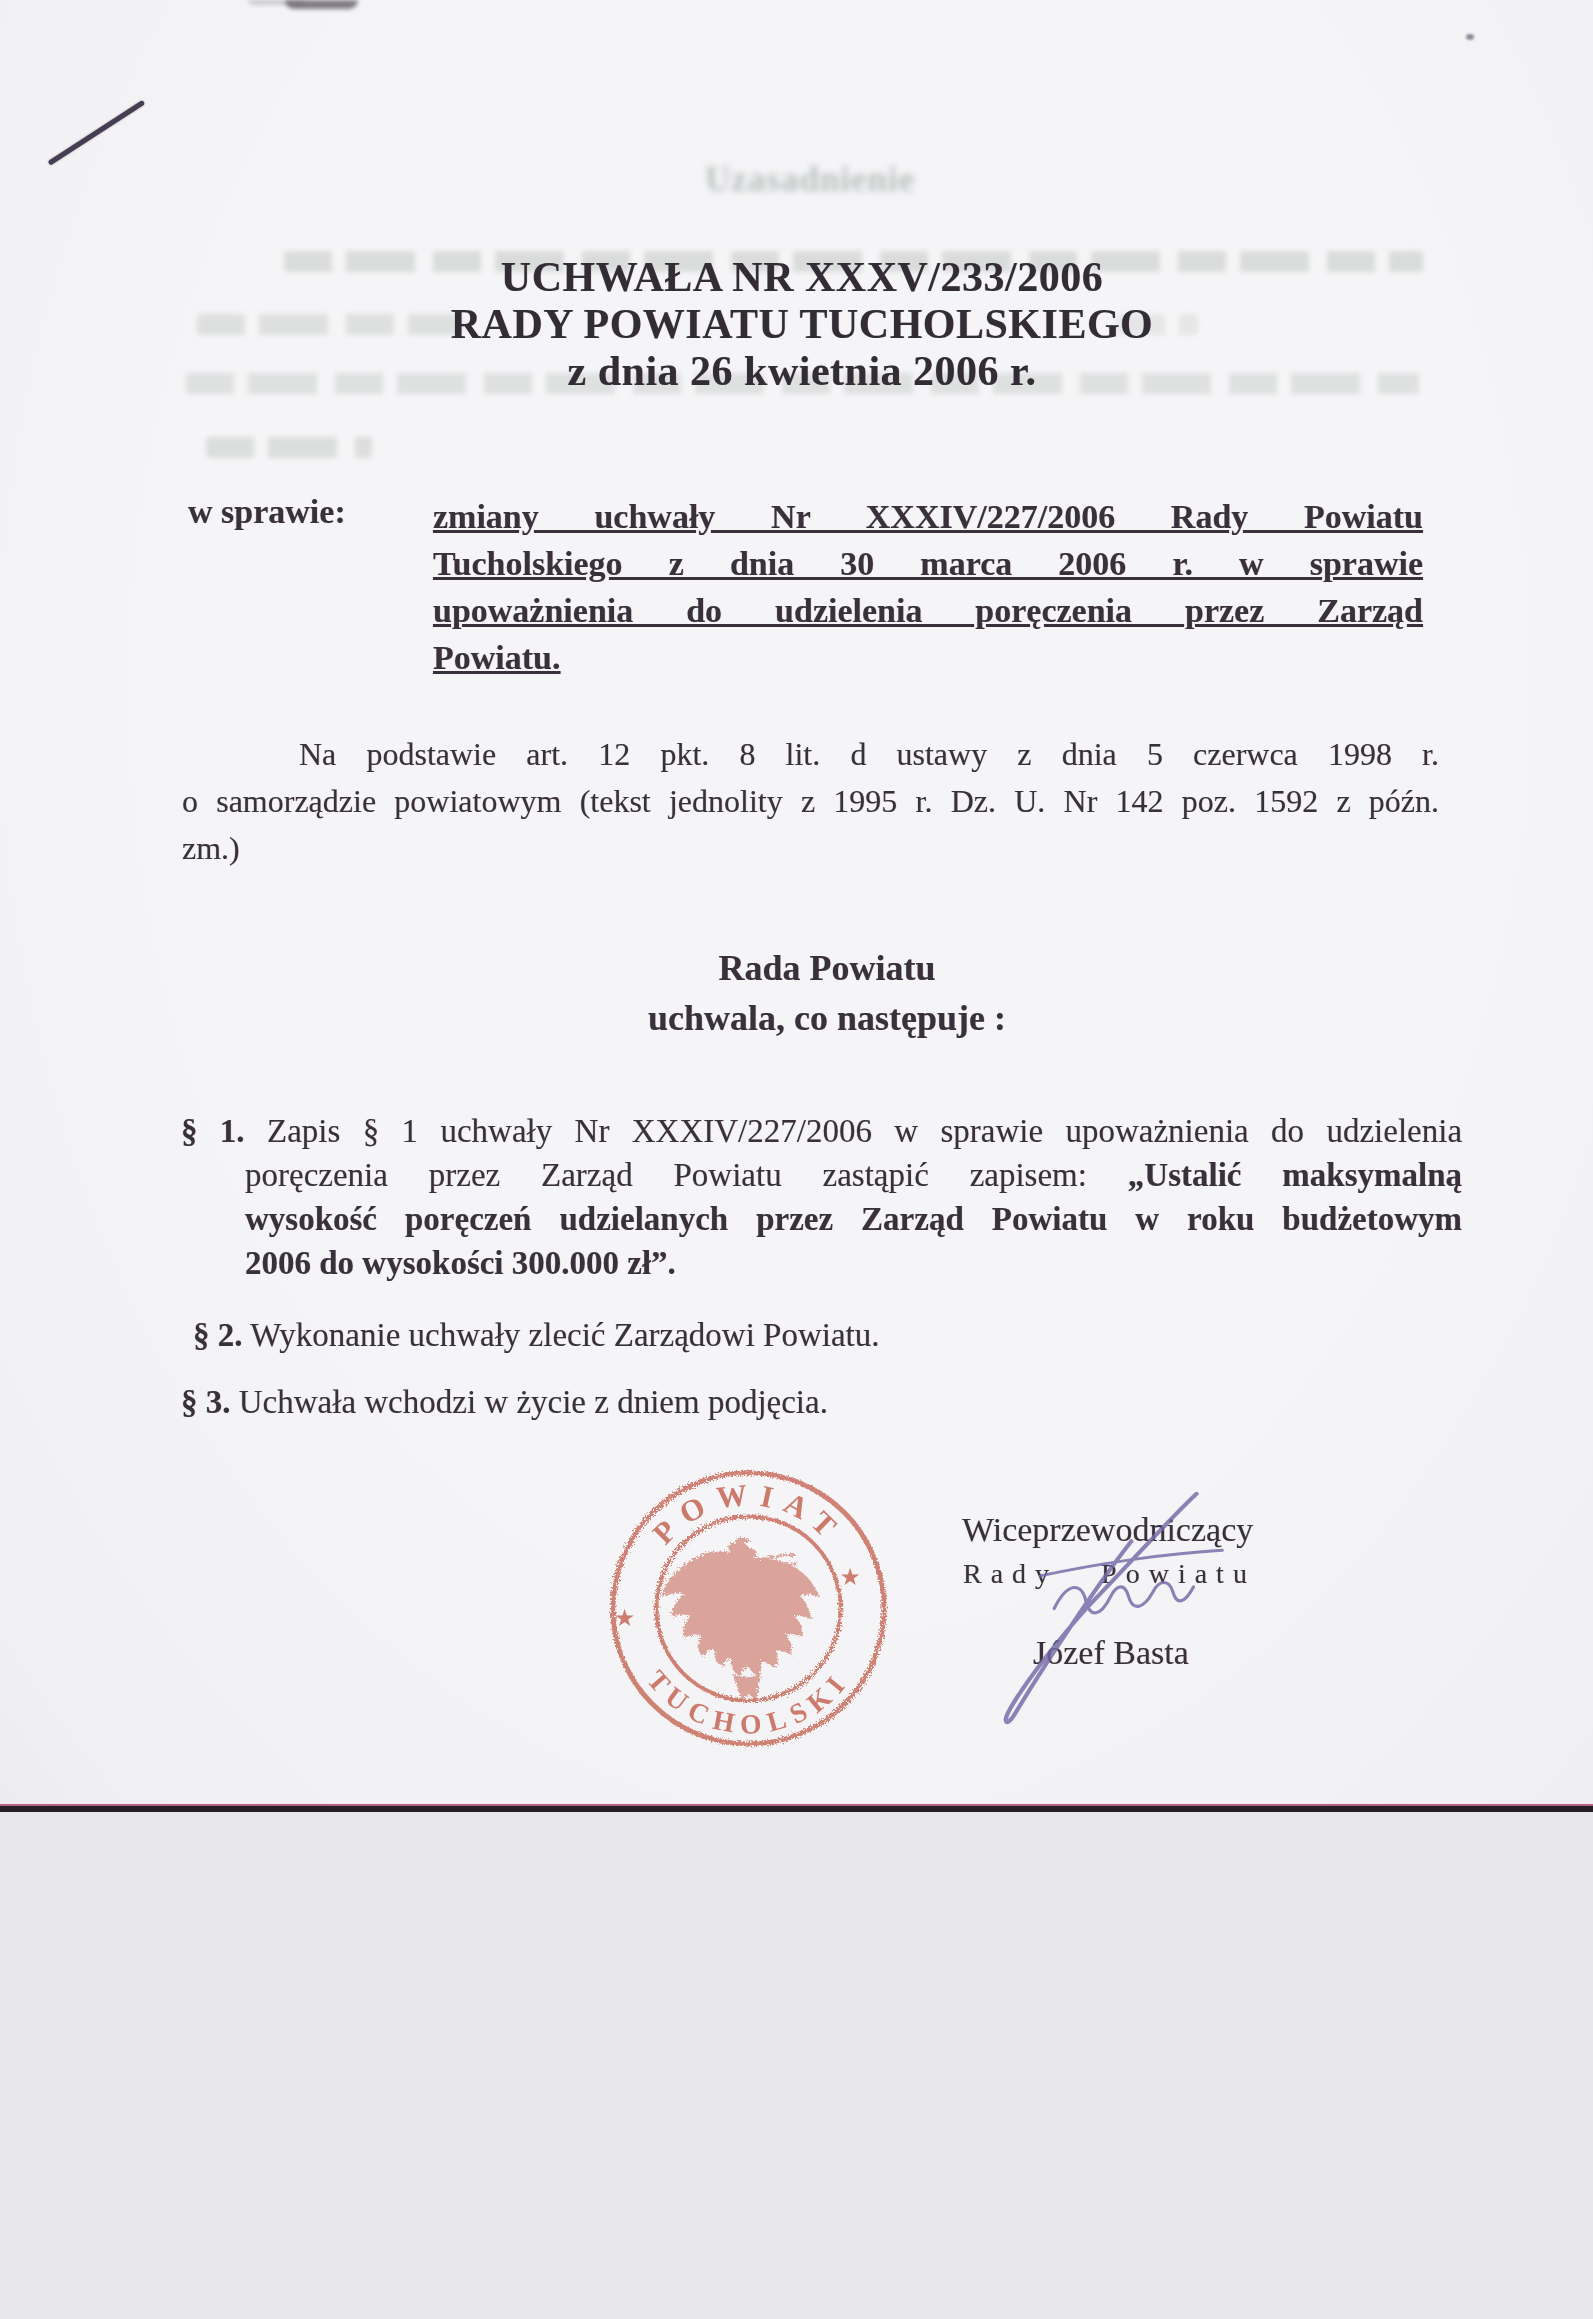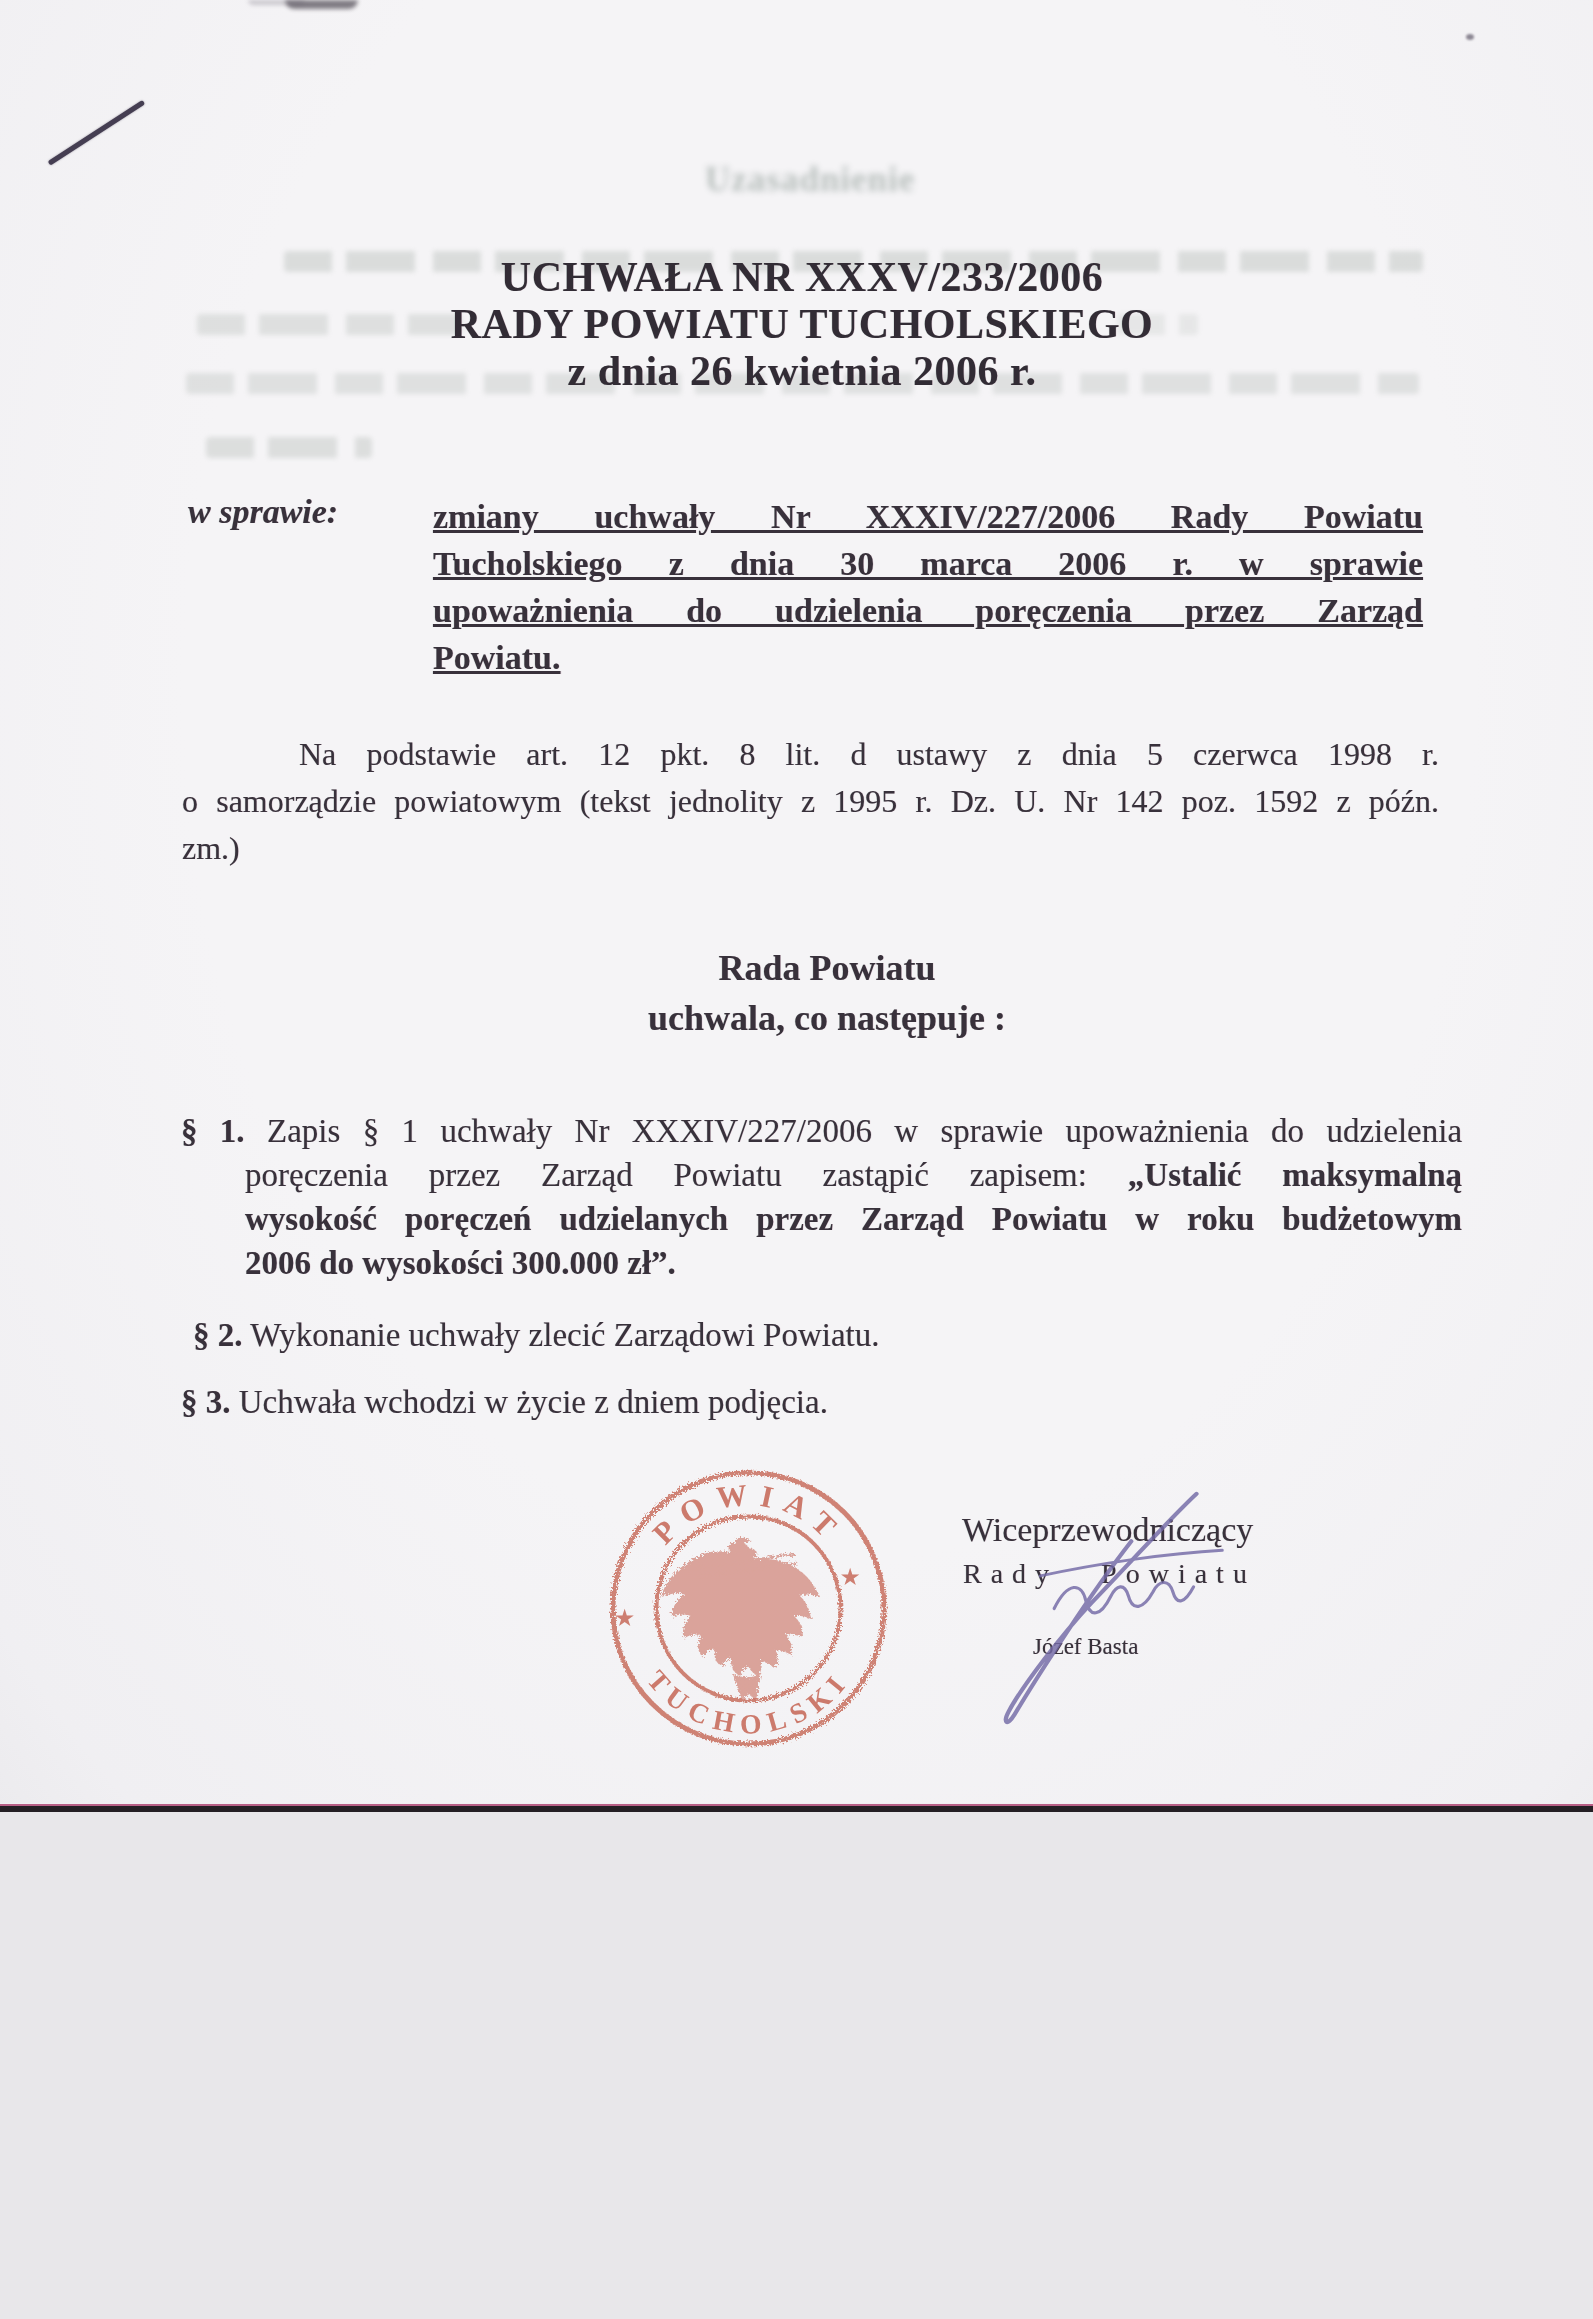--- a/index.html
+++ b/index.html
@@ -35,37 +35,37 @@
   .bleed-b2{left:1117px;top:314px;width:81px;opacity:.14;}
   .bleed-c{left:186px;top:373px;width:1233px;opacity:.21;}
   .bleed-d{left:206px;top:437px;width:166px;opacity:.24;}
   .bleed-heading{left:705px;top:160px;width:238px;font-size:35px;font-weight:bold;
     color:#6f7f78;filter:blur(3px);opacity:.45;letter-spacing:1px;}
 
   
   .ink{text-shadow:0.5px 0 0 rgba(150,60,100,.22), -0.5px 0 0 rgba(50,110,85,.22);}
   .title-block{left:5px;top:254px;width:1594px;text-align:center;font-weight:bold;
     font-size:42px;line-height:47px;letter-spacing:0.5px;color:#322c35;}
-  .subject-label{left:188px;top:493px;font-size:34px;font-weight:bold;font-style:italic;}
+  .subject-label{left:188px;top:493px;font-size:34px;font-weight:bold;}
   .subject-body{left:433px;top:493px;width:990px;font-weight:bold;
     font-size:34px;line-height:47px;text-decoration:underline;}
   .jl{text-align:justify;text-align-last:justify;}
   .legal{left:182px;top:703px;width:1257px;font-size:32px;line-height:47px;word-spacing:-0.5px;}
   .legal .ind{text-indent:117px;margin-top:28px;}
   .enacting{left:30px;top:943px;width:1594px;text-align:center;font-weight:bold;
     font-size:36px;line-height:50px;}
   .sec{left:181px;width:1281px;font-size:33px;line-height:44px;}
   .sec1{top:1109px;} .sec2{top:1313px;margin-left:12px;} .sec3{top:1380px;}
   .sec .cont{padding-left:64px;}
   .mk{font-weight:bold;}
 
   
   .sig-title{left:962px;top:1511px;font-size:34px;}
   .sig-title2{left:963px;top:1558px;font-size:28px;letter-spacing:9px;word-spacing:27px;}
-  .sig-name{left:1033px;top:1634px;font-size:23px;}
+  .sig-name{left:1033px;top:1634px;font-size:34px;}
   .sig-svg{left:975px;top:1480px;filter:blur(0.3px);}
 
   
   .stamp{left:605px;top:1463px;filter:blur(0.5px);opacity:.93;}
 </style>
 </head>
 <body>
 
 <div class="page">
 

